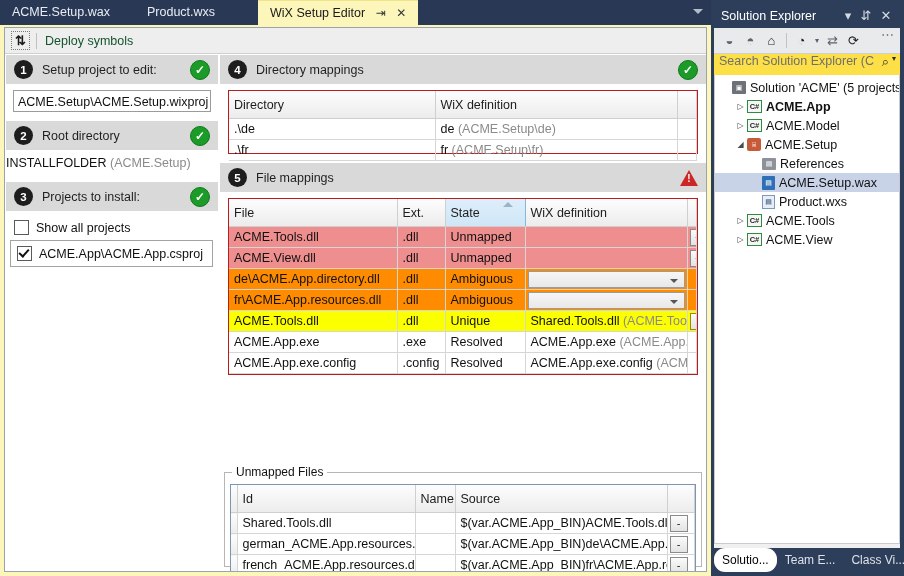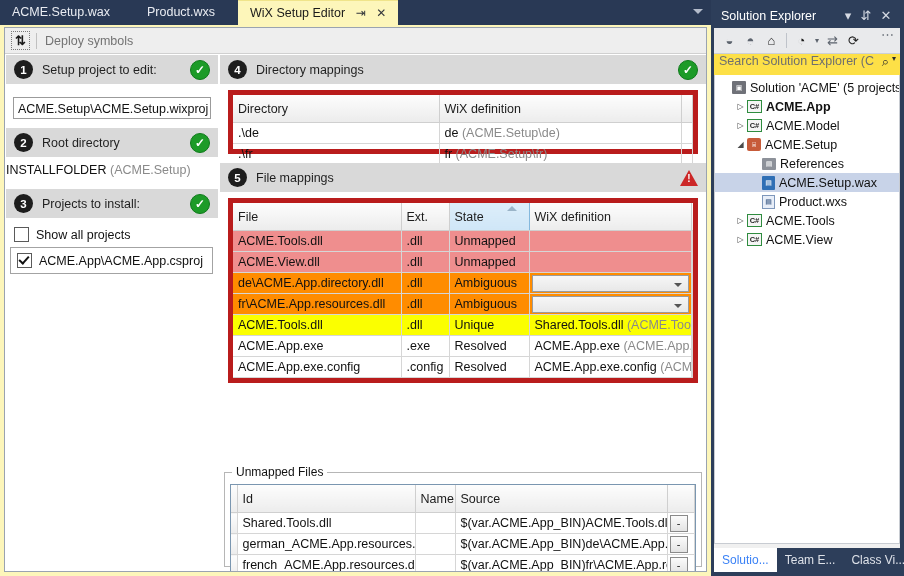--- a/index.html
+++ b/index.html
@@ -95,21 +95,21 @@
     border: 1px dotted #7a7a7a;
     box-sizing: border-box;
     display: flex; align-items: center; justify-content: center;
     font-size: 13px; color: #1a1a1a;
     font-weight: bold;
   }
   #toolbar-sep {
     width: 1px; height: 16px; background: #c0c0c0;
     margin: 0 8px 0 6px;
   }
-  #deploy-label { font-size: 12.5px; color: #737373; }
+  #deploy-label { font-size: 12.5px; color: #14532d; }
 
   
   #left-pane {
     position: absolute; left: 1px; top: 27px;
     width: 212px; height: 516px;
     background: #ffffff;
     box-sizing: border-box;
   }
   #right-pane {
     position: absolute; left: 215px; top: 27px;
@@ -165,21 +165,21 @@
     content: "!";
     position: absolute;
     left: -2px; top: 3px;
     color: #fff;
     font-size: 10px;
     font-weight: bold;
     width: 4px; text-align: center;
   }
 
   
-  .step-body { padding: 13px 7px 9px 7px; background:#fff; }
+  .step-body { padding: 6px 7px 9px 7px; background:#fff; }
   .combo-box {
     border: 1px solid #9b9b9b;
     background: #ffffff;
     height: 22px;
     line-height: 22px;
     padding: 0 4px;
     font-size: 12.5px;
     color: #111;
     box-sizing: border-box;
     white-space: nowrap; overflow: hidden;
@@ -216,21 +216,21 @@
   }
   .sel-box {
     border: 1px solid #a3a3a3;
     margin: 2px 5px 0 4px;
     padding: 2px 0;
     background: #fff;
   }
 
   
   .grid-wrap {
-    border: 5px solid #b91c1c;
+    border: 1px solid #b91c1c;
     background: #fff;
     box-sizing: border-box;
     margin: 6px 8px 0 8px;
   }
   table.grid {
     border-collapse: collapse;
     width: 100%;
     font-size: 12.5px;
     table-layout: fixed;
   }
@@ -457,37 +457,37 @@
     align-items: stretch;
     background: #2d3e5a;
   }
   .bt {
     font-size: 12px;
     display: flex; align-items: center;
     padding: 0 8px;
     color: #dde1e8;
     white-space: nowrap;
   }
-  .bt.active { background: #ffffff; color: #3b82f6; }
+  .bt.active { background: #ffffff; color: #000000; border-radius: 11px; }
 </style>
 </head>
 <body>
 
 <div id="app">
 
   <div id="editor-area">
 
     <div id="tabstrip">
       <div class="tab inactive" style="left:0px;">
         <span>ACME.Setup.wax</span>
       </div>
       <div class="tab inactive" style="left:135px;">
         <span>Product.wxs</span>
       </div>
-      <div class="tab active" style="left:238px;">
+      <div class="tab active" style="left:258px;">
         <span>WiX Setup Editor</span>
         <span class="tab-pin">⇥</span>
         <span class="tab-close">✕</span>
       </div>
       <div id="tab-dropdown-arrow"></div>
     </div>
 
     <div id="editor-body">
       <div id="editor-inner">
 

